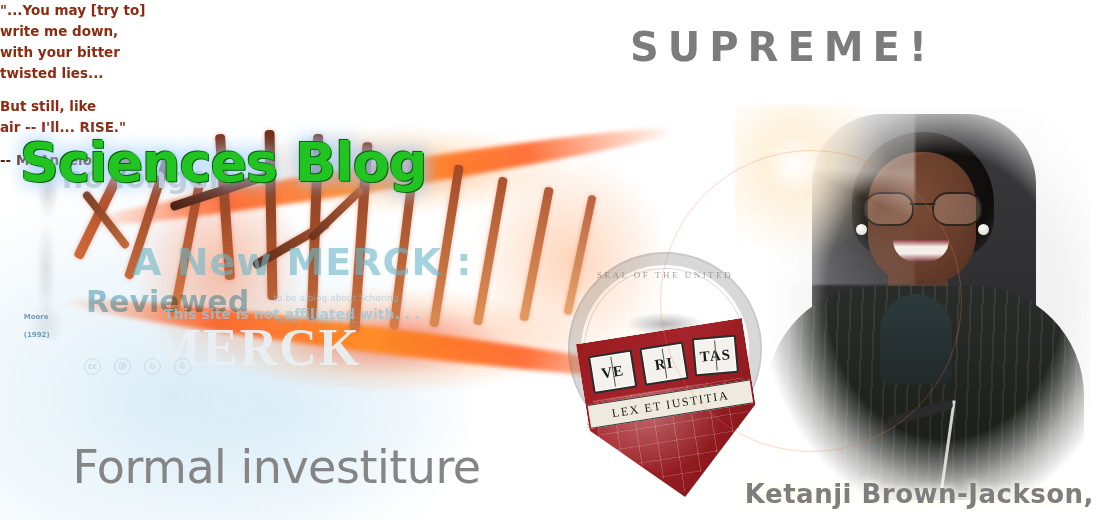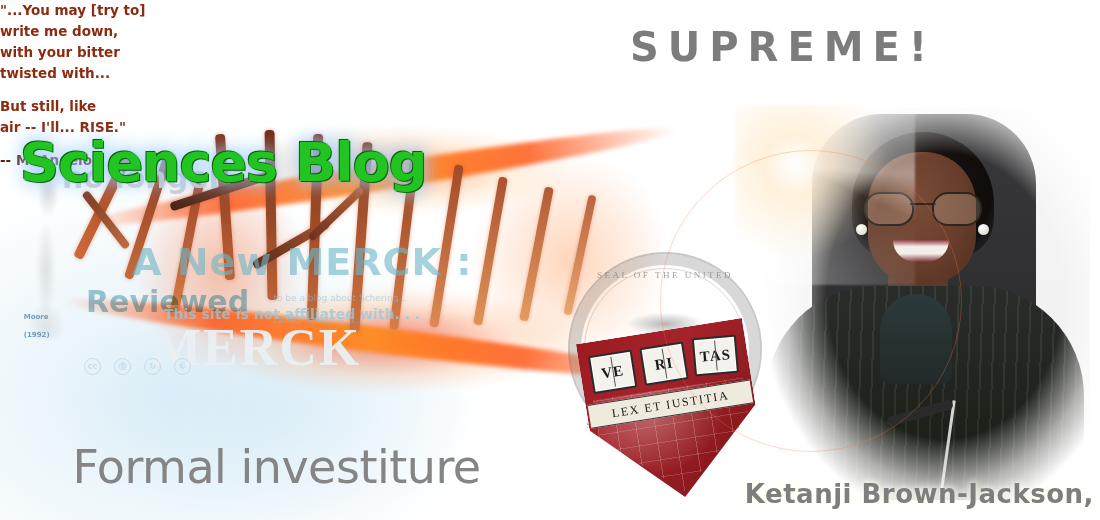--- a/index.html
+++ b/index.html
@@ -465,21 +465,21 @@
   <div class="t" id="title-block">
     <span class="line2">Sciences Blog</span>
   </div>
 
   <div class="t" id="supreme">SUPREME!</div>
 
   <div id="quote">
     <span>"...You may [try to]</span><br>
     <span>write me down,</span><br>
     <span>with your bitter</span><br>
-    <span>twisted with...</span>
+    <span>twisted lies...</span>
     <span class="gap"></span>
     <span>But still, like</span><br>
     <span>air -- I'll... RISE."</span>
     <span class="attrib">-- M. Angelou</span>
   </div>
 
   <div class="t" id="headline">
     <span>Formal investiture</span>
     
   </div>

